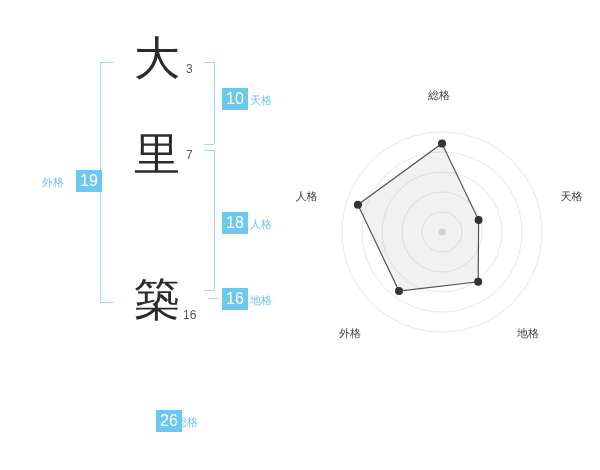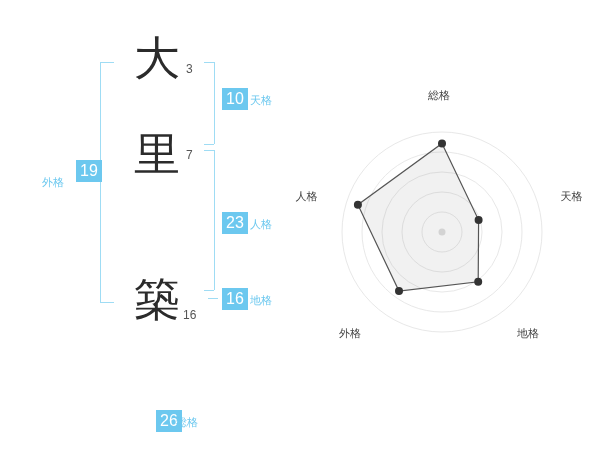--- a/index.html
+++ b/index.html
@@ -63,21 +63,21 @@
 
   .b-tenkaku { left: 222px; top: 88px; }
   .l-tenkaku { left: 250px; top: 93px; }
 
   .b-jinkaku { left: 222px; top: 212px; }
   .l-jinkaku { left: 250px; top: 217px; }
 
   .b-chikaku { left: 222px; top: 288px; }
   .l-chikaku { left: 250px; top: 293px; }
 
-  .b-gaikaku { left: 76px; top: 160px; }
+  .b-gaikaku { left: 76px; top: 170px; }
   .l-gaikaku { left: 42px; top: 175px; }
 
   .b-soukaku { left: 156px; top: 410px; }
   .l-soukaku { left: 176px; top: 415px; }
 
   
   .line { position: absolute; background: #9fdcf4; }
   .vline { width: 1px; }
   .hline { height: 1px; }
 
@@ -121,21 +121,21 @@
 
   <div class="line vline" style="left:214px; top:150px; height:140px;"></div>
   <div class="line hline" style="left:204px; top:150px; width:10px;"></div>
   <div class="line hline" style="left:204px; top:290px; width:10px;"></div>
 
   <div class="line hline" style="left:208px; top:298px; width:10px;"></div>
 
   <div class="badge b-tenkaku">10</div>
   <div class="badge-label l-tenkaku">天格</div>
 
-  <div class="badge b-jinkaku">23</div>
+  <div class="badge b-jinkaku">18</div>
   <div class="badge-label l-jinkaku">人格</div>
 
   <div class="badge b-chikaku">16</div>
   <div class="badge-label l-chikaku">地格</div>
 
   <div class="badge b-gaikaku">19</div>
   <div class="badge-label l-gaikaku">外格</div>
 
   <div class="badge b-soukaku">26</div>
   <div class="badge-label l-soukaku">総格</div>

